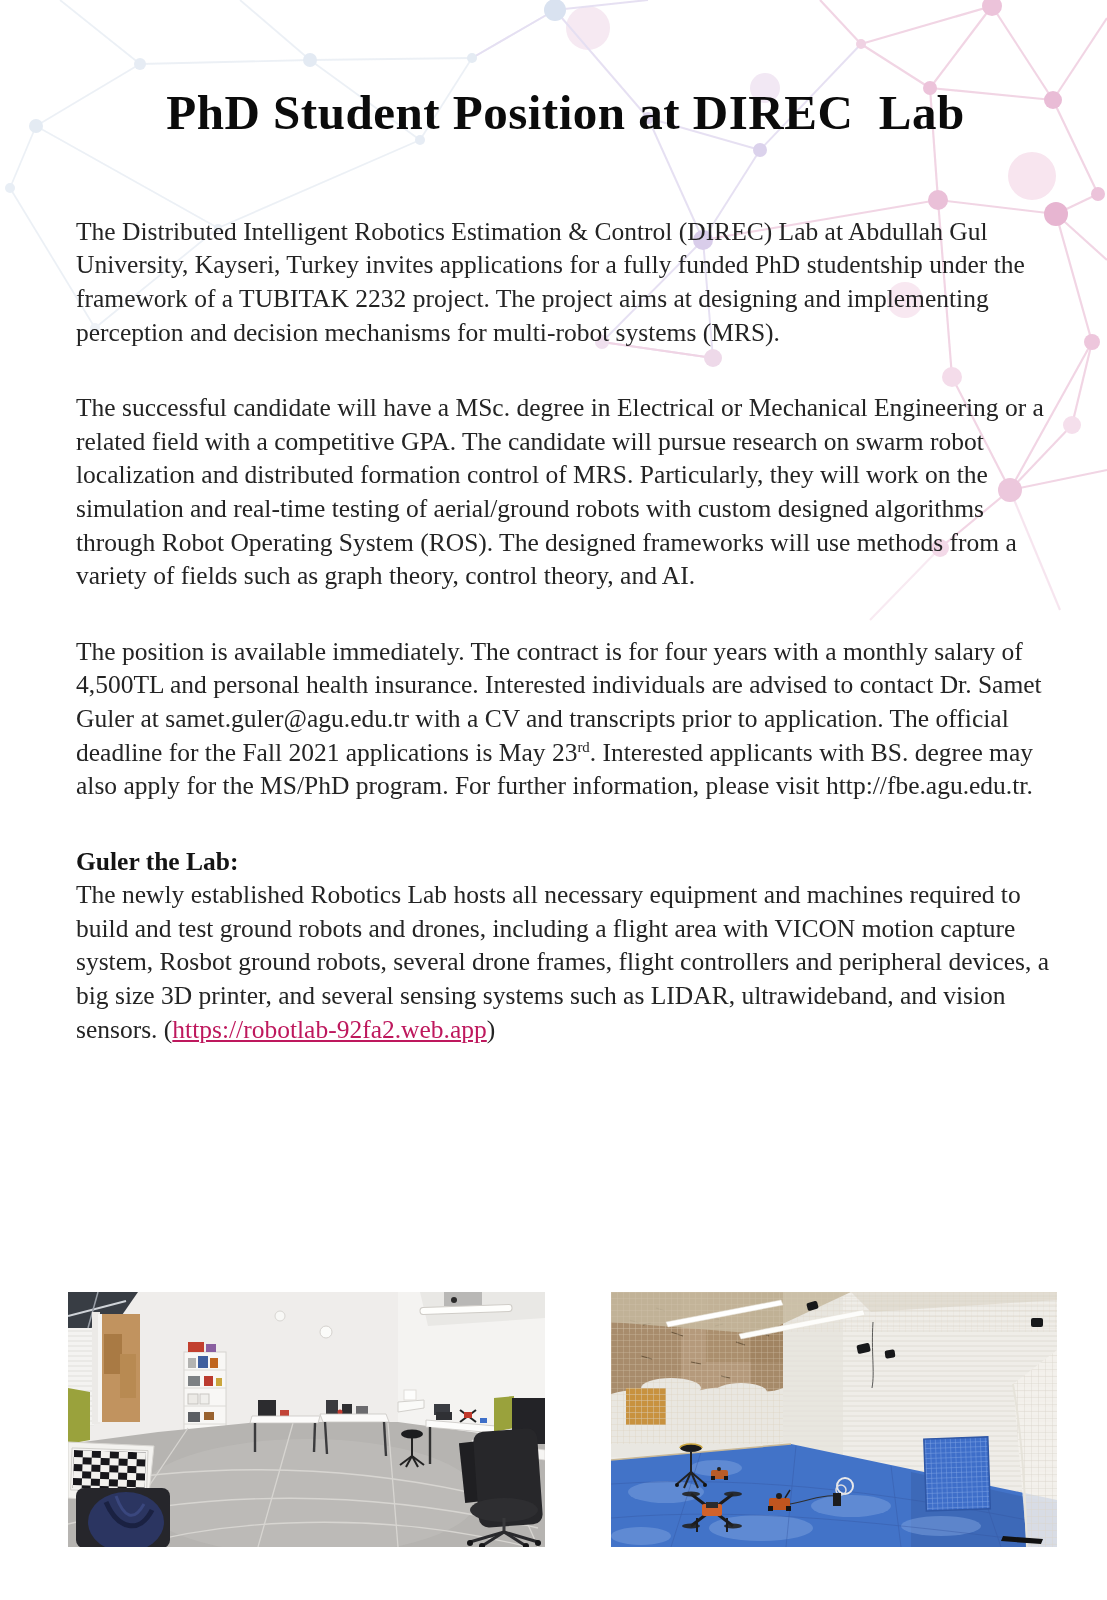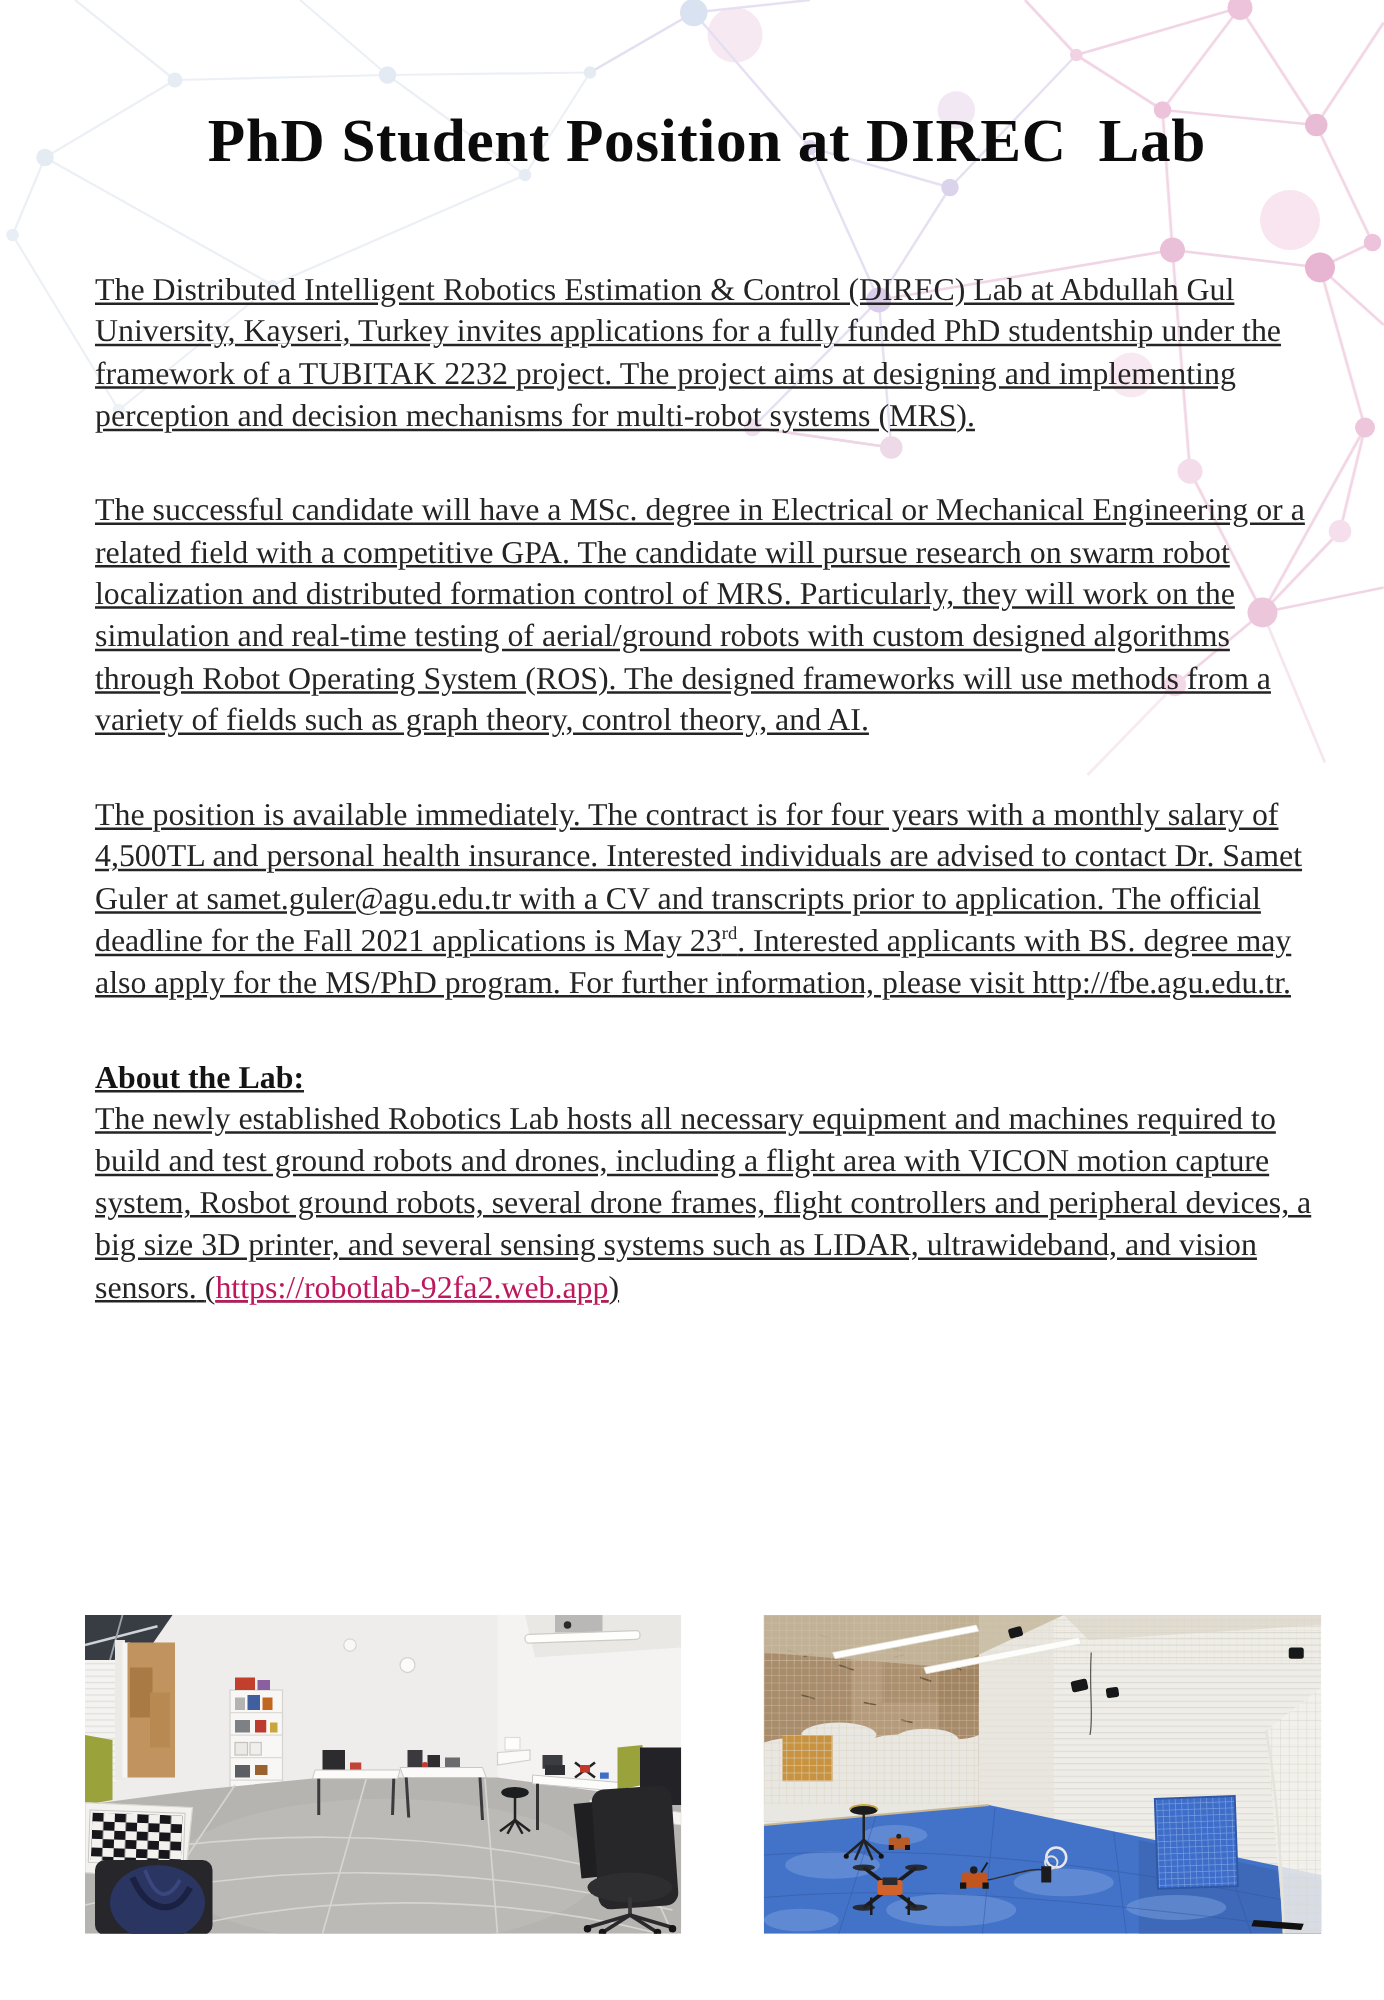--- a/index.html
+++ b/index.html
@@ -11,21 +11,21 @@
   .bg-net{position:absolute;top:0;left:0;pointer-events:none;}
   .title{
     position:relative;margin:84px 30px 0 30px;text-align:center;
     font-size:49px;line-height:1.2;font-weight:bold;color:#0b0b0b;
     letter-spacing:.5px;white-space:pre;
   }
   .content{
     position:relative;margin-left:64px;width:978px;
     font-size:25.5px;line-height:33.6px;color:#242424;
   }
-  .para{margin:42px 0 0 0;text-decoration:underline;}
+  .para{margin:42px 0 0 0;}
   .para-first{margin-top:72px;}
   .about-heading{font-weight:bold;color:#141414;}
   sup.ord{font-size:.58em;line-height:0;vertical-align:super;}
   .ext-link{color:#be185d;text-decoration:underline;cursor:pointer;}
   .paren{color:#242424;}
   .photos{position:absolute;top:1292px;left:68px;display:flex;gap:66px;}
   .photo{display:block;}
 </style>
 </head>
 <body>
@@ -134,21 +134,21 @@
   <h1 class="title">PhD Student Position at DIREC  Lab</h1>
 
   <div class="content">
     <p class="para para-first">The Distributed Intelligent Robotics Estimation &amp; Control (DIREC) Lab at Abdullah Gul University, Kayseri, Turkey invites applications for a fully funded PhD studentship under the framework of a TUBITAK 2232 project. The project aims at designing and implementing perception and decision mechanisms for multi-robot systems (MRS).</p>
 
     <p class="para">The successful candidate will have a MSc. degree in Electrical or Mechanical Engineering or a related field with a competitive GPA. The candidate will pursue research on swarm robot localization and distributed formation control of MRS. Particularly, they will work on the simulation and real-time testing of aerial/ground robots with custom designed algorithms through Robot Operating System (ROS). The designed frameworks will use methods from a variety of fields such as graph theory, control theory, and AI.</p>
 
     <p class="para"><span>The position is available immediately. The contract is for four years with a monthly salary of 4,500TL and personal health insurance. Interested individuals are advised to contact Dr. Samet Guler at samet.guler@agu.edu.tr with a CV and transcripts prior to application. The official deadline for the Fall 2021 applications is May 23</span><sup class="ord">rd</sup><span>. Interested applicants with BS. degree may also apply for the MS/PhD program. For further information, please visit http://fbe.agu.edu.tr.</span></p>
 
     <p class="para">
-      <strong class="about-heading">About the Lab:</strong><br>
+      <strong class="about-heading">Guler the Lab:</strong><br>
       <span>The newly established Robotics Lab hosts all necessary equipment and machines required to build and test ground robots and drones, including a flight area with VICON motion capture system, Rosbot ground robots, several drone frames, flight controllers and peripheral devices, a big size 3D printer, and several sensing systems such as LIDAR, ultrawideband, and vision sensors.</span>
       <span class="paren">(</span><a class="ext-link" href="#">https://robotlab-92fa2.web.app</a><span class="paren">)</span>
     </p>
   </div>
 
   <div class="photos">
 
     <svg class="photo" width="477" height="255" viewBox="0 0 477 255" role="img" aria-label="robotics lab room with desks, shelf, office chairs and checkerboard calibration target">
       <defs>
         <pattern id="chk" width="18" height="14" patternUnits="userSpaceOnUse">

